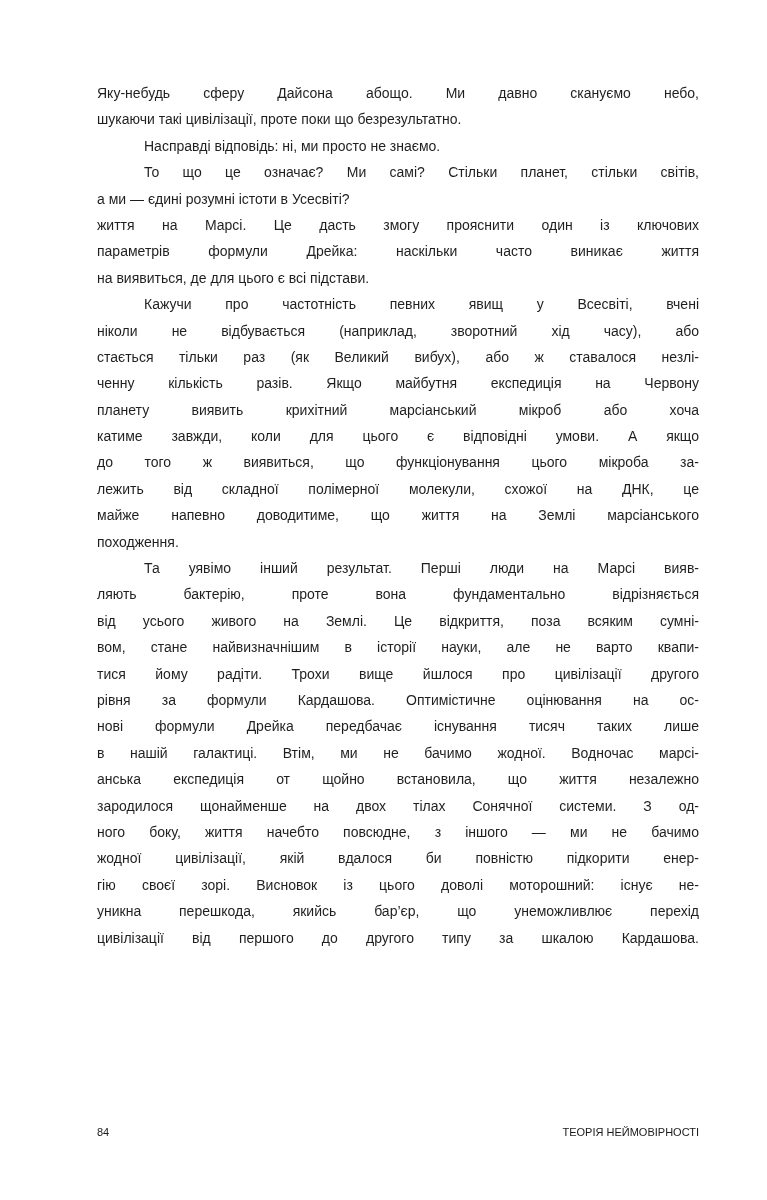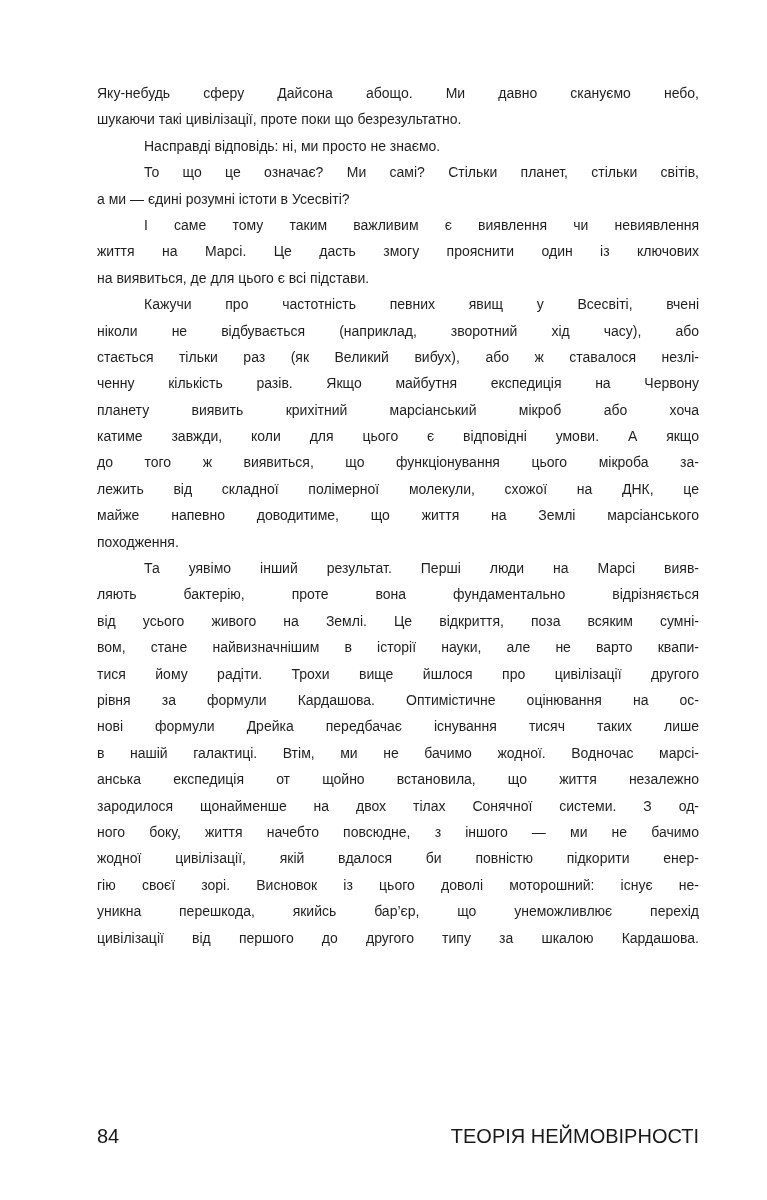--- a/index.html
+++ b/index.html
@@ -10,22 +10,22 @@
     position: absolute; left: 97px; top: 80px; width: 602px;
     font-family: Liberation Sans, sans-serif;
     font-size: 14px; line-height: 26.4px; color: #1f1f1f;
   }
   .para { margin: 0; text-align: justify; text-align-last: left; }
   .line { display: block; text-align: justify; text-align-last: justify; white-space: nowrap; height: 26.4px; }
   .line.last { text-align-last: left; }
   .line.first { padding-left: 47px; }
   .footer {
     position: absolute; left: 97px; top: 1126px; width: 602px; height: 22px;
-    font-family: "Liberation Sans", "DejaVu Sans", sans-serif; font-size: 20px; color: #1a1a1a;
-    display: flex; justify-content: space-between; align-items: flex-end;
+    font-family: "Liberation Sans", "DejaVu Sans", sans-serif; font-size: 11px; color: #1a1a1a;
+    display: flex; justify-content: space-between; align-items: flex-start;
   }
 </style>
 </head>
 <body>
 
 <div class="page">
 
   <div class="para">
     <span class="line">Яку-небудь сферу Дайсона абощо. Ми давно скануємо небо,</span>
     <span class="line last">шукаючи такі цивілізації, проте поки що безрезультатно.</span>
@@ -34,22 +34,22 @@
   <div class="para">
     <span class="line first last">Насправді відповідь: ні, ми просто не знаємо.</span>
   </div>
 
   <div class="para">
     <span class="line first">То що це означає? Ми самі? Стільки планет, стільки світів,</span>
     <span class="line last">а ми — єдині розумні істоти в Усесвіті?</span>
   </div>
 
   <div class="para">
-    <span class="line first">І саме тому таким важливим є виявлення чи невиявлення</span>
     <span class="line">життя на Марсі. Це дасть змогу прояснити один із ключових</span>
+    <span class="line">параметрів формули Дрейка: наскільки часто виникає життя</span>
     <span class="line last">на виявиться, де для цього є всі підстави.</span>
   </div>
 
   <div class="para">
     <span class="line first">Кажучи про частотність певних явищ у Всесвіті, вчені</span>
     <span class="line">ніколи не відбувається (наприклад, зворотний хід часу), або</span>
     <span class="line">стається тільки раз (як Великий вибух), або ж ставалося незлі-</span>
     <span class="line">ченну кількість разів. Якщо майбутня експедиція на Червону</span>
     <span class="line">планету виявить крихітний марсіанський мікроб або хоча</span>
     <span class="line">катиме завжди, коли для цього є відповідні умови. А якщо</span>

